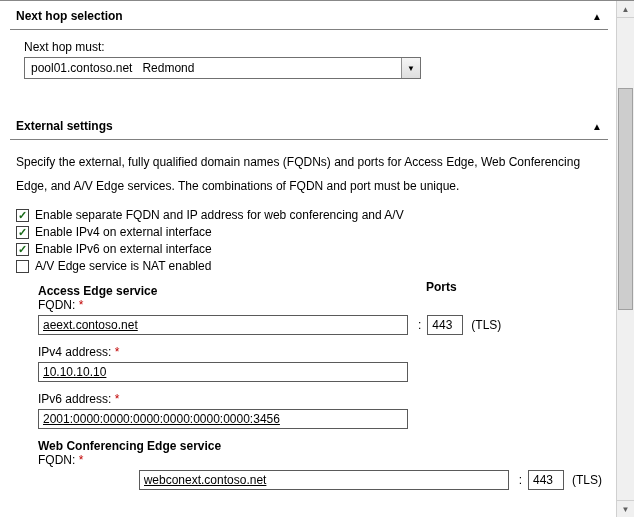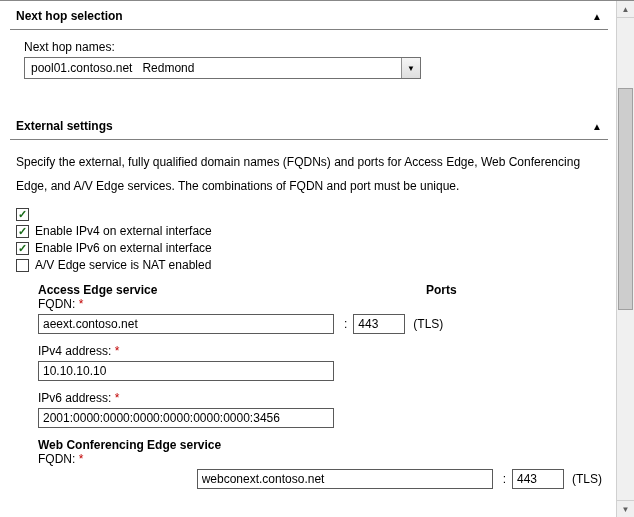--- a/index.html
+++ b/index.html
@@ -153,21 +153,21 @@
   .sub-indent {
     margin-left: 22px;
   }
   .sub-title {
     font-weight: bold;
     margin-top: 8px;
   }
 
   .ports-header-row{
     display:flex;
-    align-items:flex-end;
+    align-items:center;
   }
   .ports-header-row .left-col{
     width:388px;
   }
   .ports-label{
     font-weight:bold;
   }
   .row-input {
     display: flex;
     align-items: center;
@@ -176,24 +176,25 @@
   }
   .tbox {
     height: 20px;
     border: 1px solid #5a5a5a;
     padding: 2px 4px;
     box-sizing: border-box;
     font: inherit;
     background: #ffffff;
   }
   .tbox.wide {
-    width: 296px;
+    width: 370px;
+    text-decoration: underline;
   }
   .tbox.port {
-    width: 52px;
+    width: 36px;
   }
   .colon {
     margin: 0 6px 0 10px;
   }
   .tls {
     margin-left: 8px;
   }
   .spacer-large{
     height:28px;
   }
@@ -204,37 +205,38 @@
 <div class="viewport">
 
   <div class="content-area">
     <div class="inner">
 
       <div class="section-header">
         <span class="title">Next hop selection</span>
         <span class="collapse-arrow">▲</span>
       </div>
       <div class="section-body">
-        <div class="field-label">Next hop names:</div>
+        <div class="field-label">Next hop must:</div>
         <div class="dropdown">
           <div class="dd-text">pool01.contoso.net   Redmond</div>
           <div class="dd-btn">▼</div>
         </div>
         <div class="spacer-large"></div>
       </div>
 
       <div class="section-header">
         <span class="title">External settings</span>
         <span class="collapse-arrow">▲</span>
       </div>
       <div class="section-body" style="padding-left:14px;">
         <p class="desc">Specify the external, fully qualified domain names (FQDNs) and ports for Access Edge, Web Conferencing Edge, and A/V Edge services. The combinations of FQDN and port must be unique.</p>
 
         <div class="checkbox-row">
           <span class="cb">✓</span>
+          <span>Enable separate FQDN and IP address for web conferencing and A/V</span>
         </div>
         <div class="checkbox-row">
           <span class="cb">✓</span>
           <span>Enable IPv4 on external interface</span>
         </div>
         <div class="checkbox-row">
           <span class="cb">✓</span>
           <span>Enable IPv6 on external interface</span>
         </div>
         <div class="checkbox-row">

